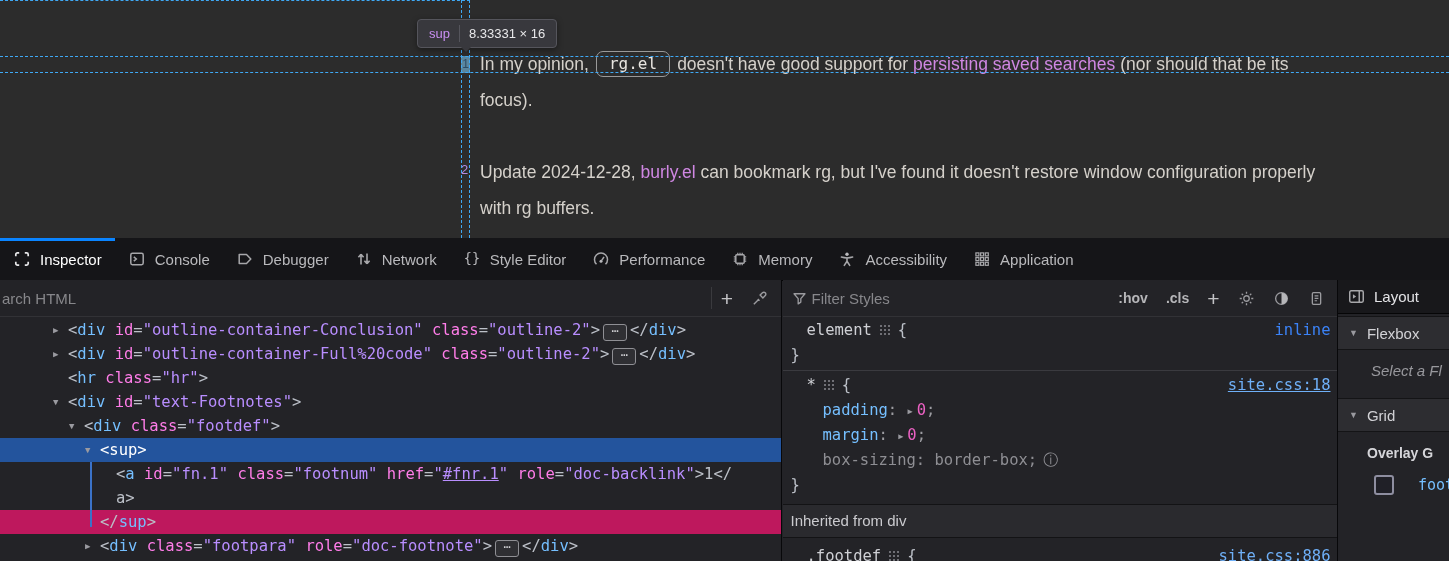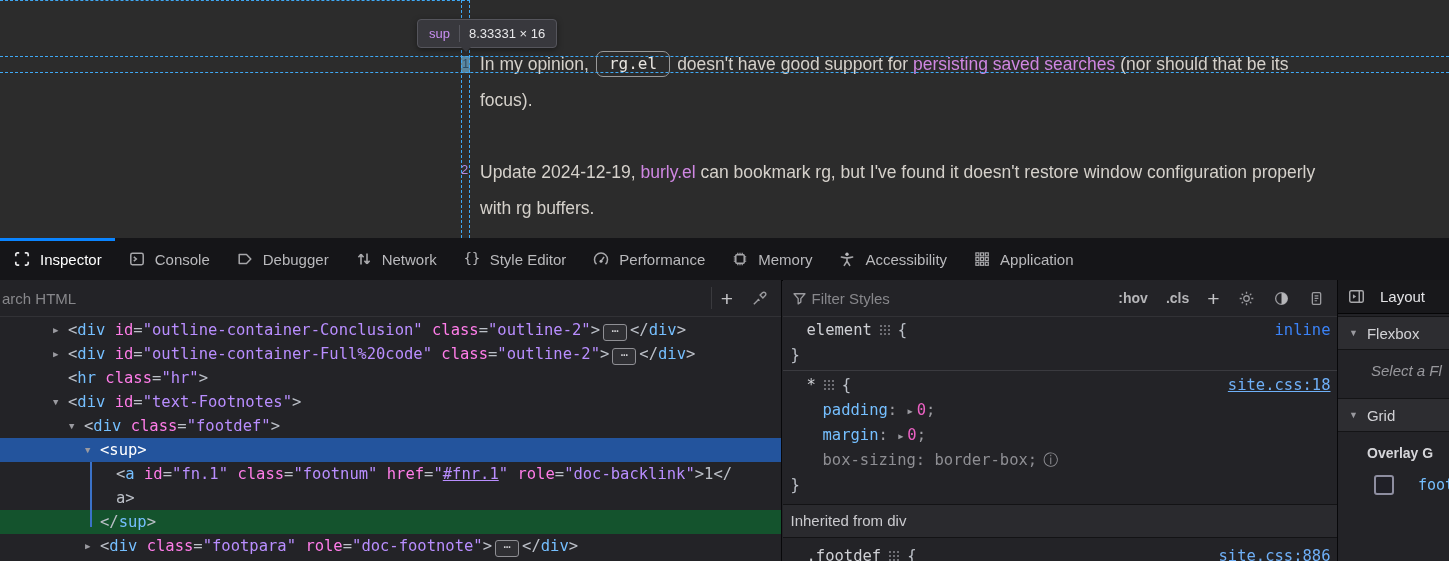--- a/index.html
+++ b/index.html
@@ -49,21 +49,21 @@
   .plus{font-size:21px;font-weight:400;color:#c2c2c5;line-height:1;}
 
   
   .tree{position:absolute;left:0;top:36px;right:0;bottom:0;padding-top:2px;overflow:hidden;
         font-family:"DejaVu Sans Mono",monospace;font-size:15.5px;}
   .trow{position:relative;height:24px;line-height:24px;white-space:pre;}
   .trow .code span{vertical-align:baseline;}
   .trow.wrap2{height:48px;}
   .trow.sel{background:#23549d;}
   .trow.sel .code span{color:#fff !important;}
-  .trow.muted{background:#14532d;}
+  .trow.muted{background:#be185d;}
   .twisty{position:absolute;top:0;font-size:9px;color:#9a9aa0;line-height:24px;}
   .tok-p{color:#bcc0c8;}
   .tok-tag{color:#75bfff;}
   .tok-attr{color:#ff7de9;}
   .tok-val{color:#b98eff;}
   .tok-vlink{color:#b98eff;text-decoration:underline;}
   .ell{display:inline-block;width:22px;height:15px;line-height:13px;text-align:center;border:1px solid #8f8f94;
        border-radius:3px;background:#2f2f33;color:#d0d0d4;font-size:12px;margin:0 3px;vertical-align:1px;}
   .child-guide{position:absolute;left:90px;top:146px;width:2px;height:65px;background:#3b72c8;z-index:3;}
 
@@ -82,21 +82,21 @@
   .rloc.link{color:#6fb0f8;text-decoration:underline;}
   .rule-sep{height:1px;background:#3a3a3f;margin:2px 0;}
   .inherited{height:32px;line-height:32px;background:#2a2a2e;border-top:1px solid #131315;border-bottom:1px solid #131315;
              color:#cbcbcf;font-family:"Liberation Sans",sans-serif;font-size:15px;padding-left:8px;margin-top:6px;}
   .dots-icon{display:inline-block;margin:0 7px;vertical-align:-1px;}
   .exp-tri{font-size:8.5px;color:#9a9aa0;vertical-align:1px;margin:0 4px 0 1px;}
   .info-i{color:#9a9aa0;font-size:15px;margin-left:6px;font-family:"DejaVu Sans",sans-serif;}
 
   
   .lp-header{position:absolute;left:0;top:0;right:0;height:33px;background:#18181b;border-bottom:1px solid #060607;
-             display:flex;align-items:center;gap:14px;padding-left:9px;overflow:hidden;}
+             display:flex;align-items:center;gap:8px;padding-left:9px;overflow:hidden;}
   .lp-header svg{width:19px;height:19px;stroke:#a7a7aa;fill:none;flex:none;}
   .lp-title{color:#e3e3e6;font-size:15px;white-space:nowrap;}
   .lp-section{position:absolute;left:0;right:0;height:32px;background:#2d2d31;border-top:1px solid #141416;
               border-bottom:1px solid #141416;display:flex;align-items:center;gap:9px;padding-left:11px;
               color:#d2d2d6;font-size:15px;overflow:hidden;}
   .lp-caret{font-size:9px;color:#9a9aa0;}
   .lp-empty{position:absolute;left:33px;top:82px;right:0;color:#98989d;font-size:15px;font-style:italic;white-space:nowrap;overflow:hidden;}
   .lp-overlay-label{position:absolute;left:29px;top:165px;right:0;color:#d6d6da;font-size:14px;font-weight:bold;white-space:nowrap;overflow:hidden;}
   .lp-check-row{position:absolute;left:36px;top:195px;right:0;display:flex;align-items:center;gap:24px;overflow:hidden;}
   .checkbox{flex:none;width:16px;height:16px;border:2px solid #8e8ea0;border-radius:3px;background:#202027;}
@@ -108,21 +108,21 @@
 <div class="screen">
 
   <section class="viewport">
 
     <div class="ptext" style="left:480px;top:46px;width:900px;">
       <span>In my opinion,</span><span class="kbd">rg.el</span><span>doesn't have good support for </span><a href="#">persisting saved searches</a><span> (nor should that be its</span><br>
       <span>focus).</span>
     </div>
 
     <div class="ptext" style="left:480px;top:154px;width:900px;">
-      <span>Update 2024-12-19, </span><a href="#">burly.el</a><span> can bookmark rg, but I've found it doesn't restore window configuration properly</span><br>
+      <span>Update 2024-12-28, </span><a href="#">burly.el</a><span> can bookmark rg, but I've found it doesn't restore window configuration properly</span><br>
       <span>with rg buffers.</span>
     </div>
 
     <span class="fnref" style="left:461px;top:162px;">2</span>
 
     <div class="guide h" style="left:0;top:0;width:470px;"></div>
     <div class="guide h" style="left:0;top:56px;width:1449px;"></div>
     <div class="guide h" style="left:0;top:72px;width:1449px;"></div>
     <div class="guide v" style="left:461px;top:0;height:238px;"></div>
     <div class="guide v" style="left:469px;top:0;height:238px;"></div>

